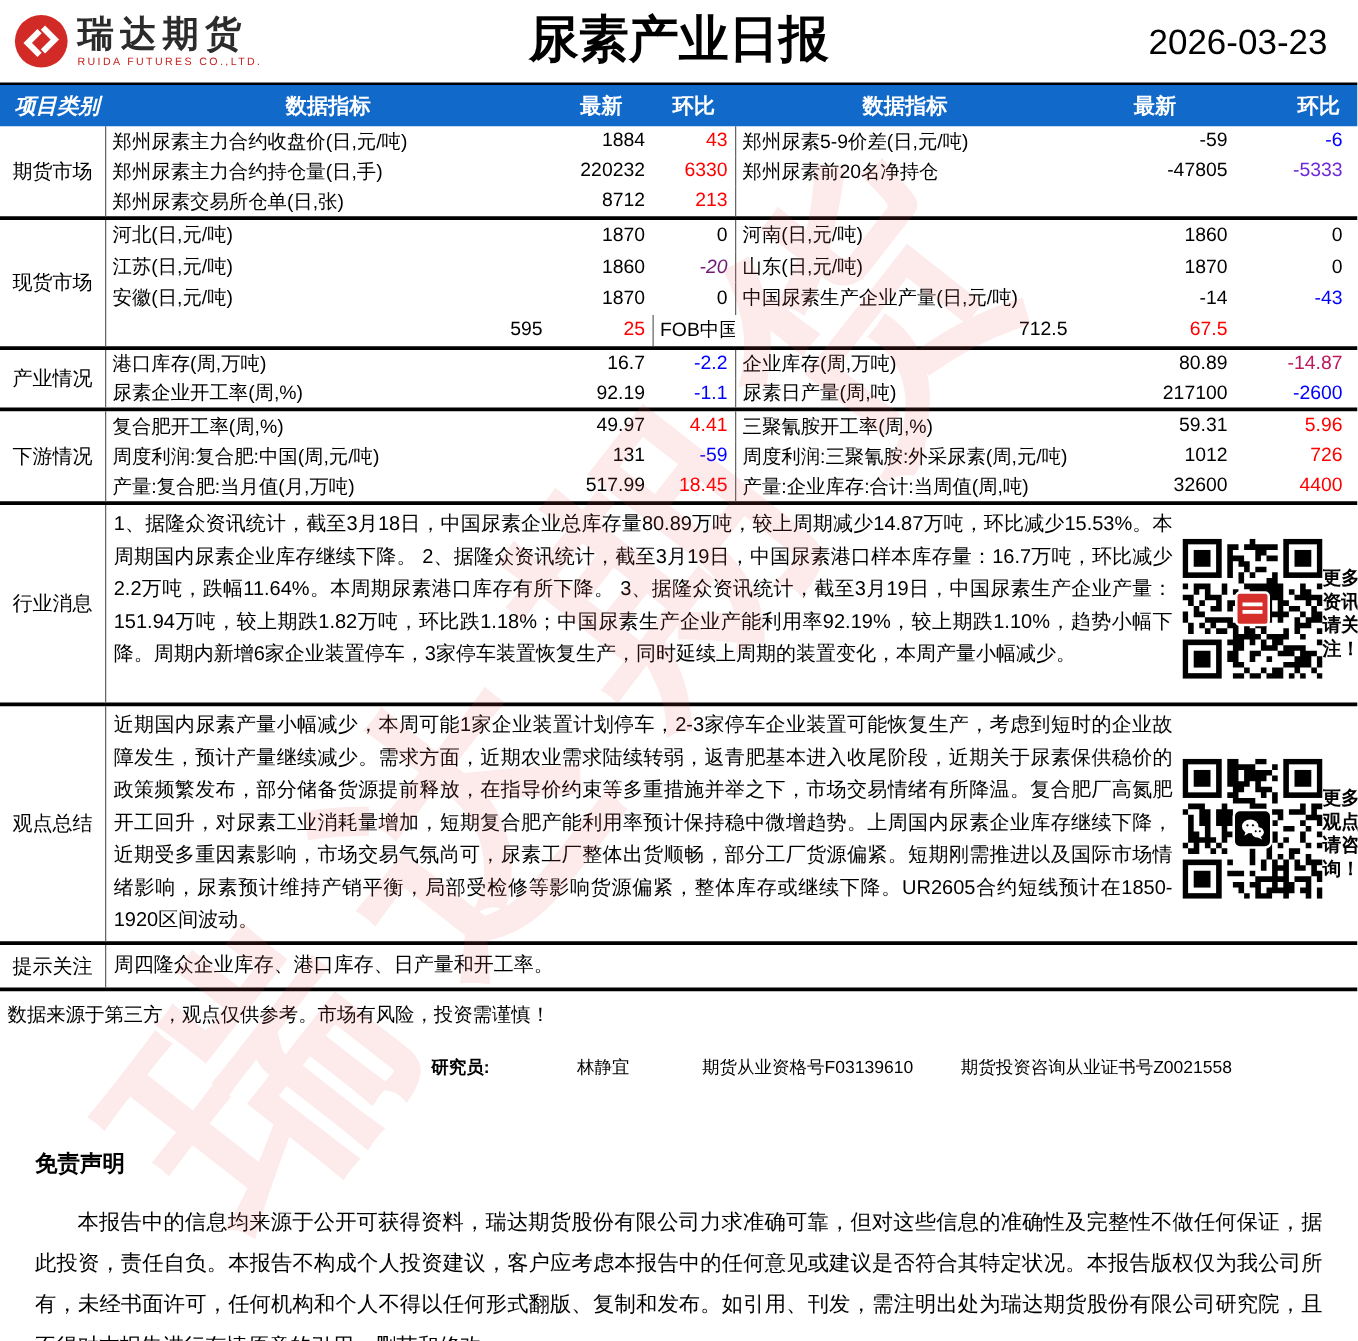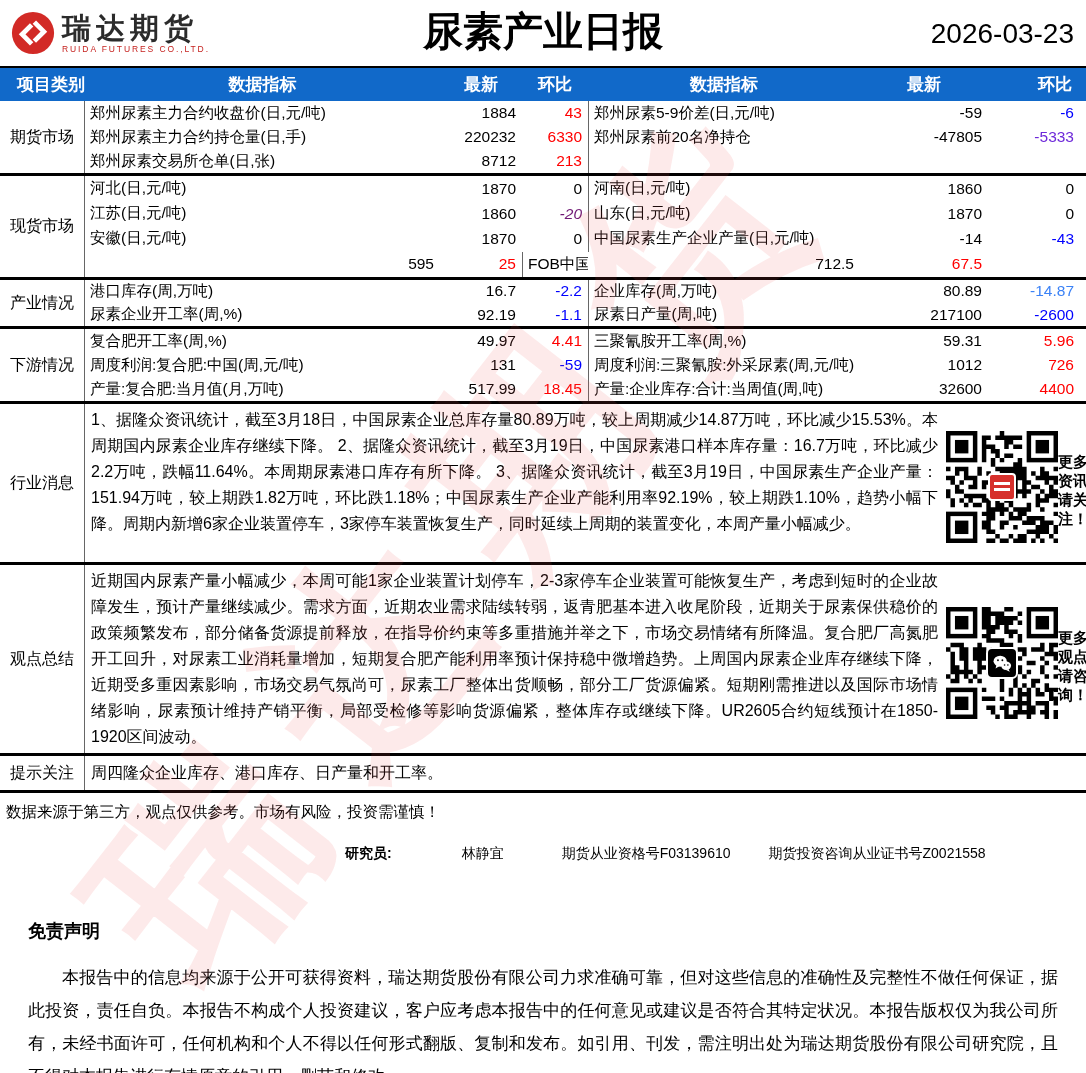--- a/index.html
+++ b/index.html
@@ -10,27 +10,27 @@
     font-family:"Liberation Sans","DejaVu Sans",sans-serif;
   }
   
   .hdr{ height:66px; position:relative; }
   .logo{ position:absolute; left:10px; top:10px; display:flex; align-items:center; }
   .logo svg{ width:46px; height:46px; }
   .logo-txt{ margin-left:6px; }
   .logo-cn{ font-size:29px; font-weight:bold; letter-spacing:5px; color:#2b2b2b; line-height:30px;}
   .logo-en{ font-size:8.5px; color:#c5211e; letter-spacing:1.9px; margin-top:1px;}
   .title{ position:absolute; left:0; right:0; top:4px; text-align:center; font-size:40px; font-weight:bold; }
-  .rdate{ position:absolute; right:12px; top:18px; font-size:28px; }
+  .rdate{ position:absolute; right:24px; top:18px; font-size:28px; }
   
   .rtable{ border-top:2px solid #000; border-bottom:3px solid #000; }
   .thead{ display:grid; grid-template-columns:85px 355px 82px 66px 272px 128px 92px;
     background:#1169c9; color:#fff; font-weight:bold; font-size:17px; height:33px; align-items:center;}
   .thead .hc{ text-align:center; }
-  .thead .h0{ text-align:right; padding-left:6px; }
+  .thead .h0{ text-align:center; padding-left:6px;font-style:italic; }
   .thead .h6{ text-align:right; padding-right:8px; }
   .section{ display:flex; }
   .section + .section, .tsection{ border-top:3px solid #000; }
   .cat{ width:85px; display:flex; align-items:center; justify-content:center;
         font-size:16px; border-right:1px solid #666; flex:none; }
   .rows{ flex:1; }
   .row{ display:grid; grid-template-columns:355px 82px 66px 272px 128px 92px; }
   .cell{ height:100%; display:flex; align-items:center; font-size:15.5px; overflow:hidden; white-space:nowrap;}
   .cell.ind{ padding-left:5px; }
   .cell.num{ justify-content:flex-end; padding-right:6px; }
@@ -167,21 +167,21 @@
         </div>
         <div class="section">
           <div class="cat">产业情况</div>
           <div class="rows">
             <div class="row" style="height: 23.3px;">
               <div class="cell c0 ind">港口库存(周,万吨)</div>
               <div class="cell c1 num">16.7</div>
               <div class="cell c2 num" style="color: rgb(0, 0, 255);">-2.2</div>
               <div class="cell c3 ind">企业库存(周,万吨)</div>
               <div class="cell c4 num">80.89</div>
-              <div class="cell c5 num" style="color: #3b82f6;">-14.87</div>
+              <div class="cell c5 num" style="color: #be185d;">-14.87</div>
             </div>
             <div class="row" style="height: 23.3px;">
               <div class="cell c0 ind">尿素企业开工率(周,%)</div>
               <div class="cell c1 num">92.19</div>
               <div class="cell c2 num" style="color: rgb(0, 0, 255);">-1.1</div>
               <div class="cell c3 ind">尿素日产量(周,吨)</div>
               <div class="cell c4 num">217100</div>
               <div class="cell c5 num" style="color: rgb(0, 0, 255);">-2600</div>
             </div>
           </div>

